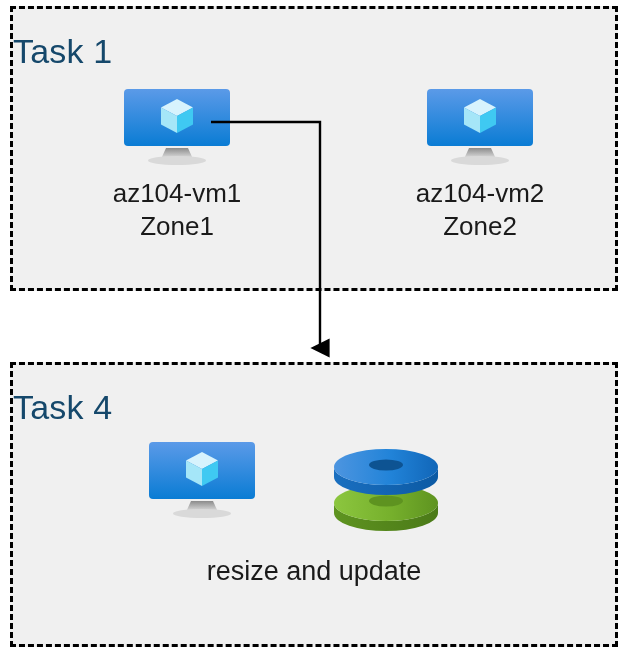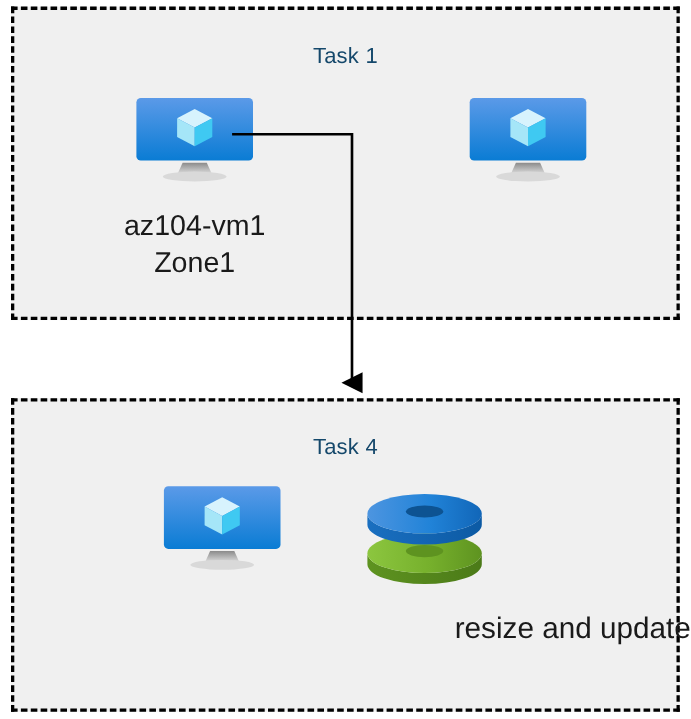--- a/index.html
+++ b/index.html
@@ -39,45 +39,45 @@
   #task2-box {
     left: 10px;
     top: 362px;
     width: 608px;
     height: 285px;
   }
 
   .task-title {
     position: absolute;
     width: 100%;
-    text-align: center;
+    text-align: left;
     left: 0;
     color: #15486b;
-    font-size: 20px;
+    font-size: 34px;
     line-height: 32px;
     letter-spacing: 0.2px;
   }
   #task1-title { top: 26px; }
   #task2-title { top: 26px; }
 
   
   .node {
     position: absolute;
     text-align: center;
   }
   #vm1-node { left: 55px;  top: 78px;  width: 218px; }
   #vm2-node { left: 358px; top: 78px;  width: 218px; }
   #vm3-node { left: 142px; top: 440px; width: 120px; }
 
   .node-label {
     color: #1a1a1a;
     font-size: 26px;
     line-height: 33px;
     white-space: pre-line;
-    margin-top: 22px;
+    margin-top: 10px;
   }
 
   
   .vm-icon {
     display: block;
     margin: 0 auto;
   }
 
   
   #disks-node {
@@ -87,21 +87,21 @@
     width: 112px;
     height: 92px;
   }
 
   
   #task2-caption {
     position: absolute;
     left: 0;
     top: 554px;
     width: 628px;
-    text-align: right;
+    text-align: center;
     color: #1a1a1a;
     font-size: 27px;
     line-height: 34px;
   }
 
   
   #connector {
     position: absolute;
     left: 0;
     top: 0;
@@ -158,20 +158,22 @@
         </defs>
         <rect x="2" y="2" width="106" height="57" rx="4" ry="4" fill="url(#scr2)"></rect>
         <path d="M44 61 h22 l5 11 h-32 z" fill="url(#stand2)"></path>
         <ellipse cx="55" cy="73.5" rx="29" ry="4.5" fill="#d9d9d9"></ellipse>
         <g transform="translate(55,29)">
           <path d="M0,-17 L16,-8.5 L0,0 L-16,-8.5 Z" fill="#d7f3fd"></path>
           <path d="M-16,-8.5 L0,0 L0,17 L-16,8.5 Z" fill="#a5e6f8"></path>
           <path d="M16,-8.5 L0,0 L0,17 L16,8.5 Z" fill="#3fc9f2"></path>
         </g>
       </svg>
+      <div class="node-label">az104-vm2
+Zone2</div>
     </div>
   </div>
 
   <div id="task2-box" class="task-box">
     <div id="task2-title" class="task-title">Task 4</div>
   </div>
 
   <div id="vm3-node" class="node">
     <svg class="vm-icon" width="110" height="80" viewBox="0 0 110 80">
       <defs>

